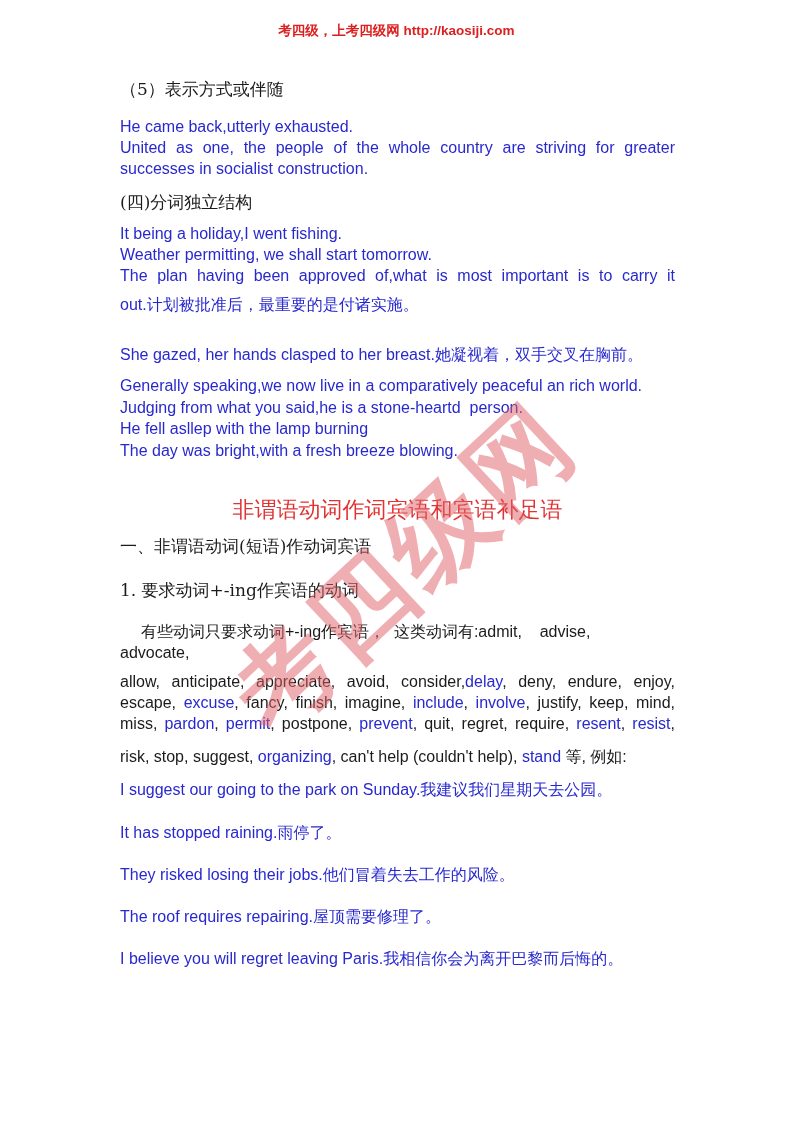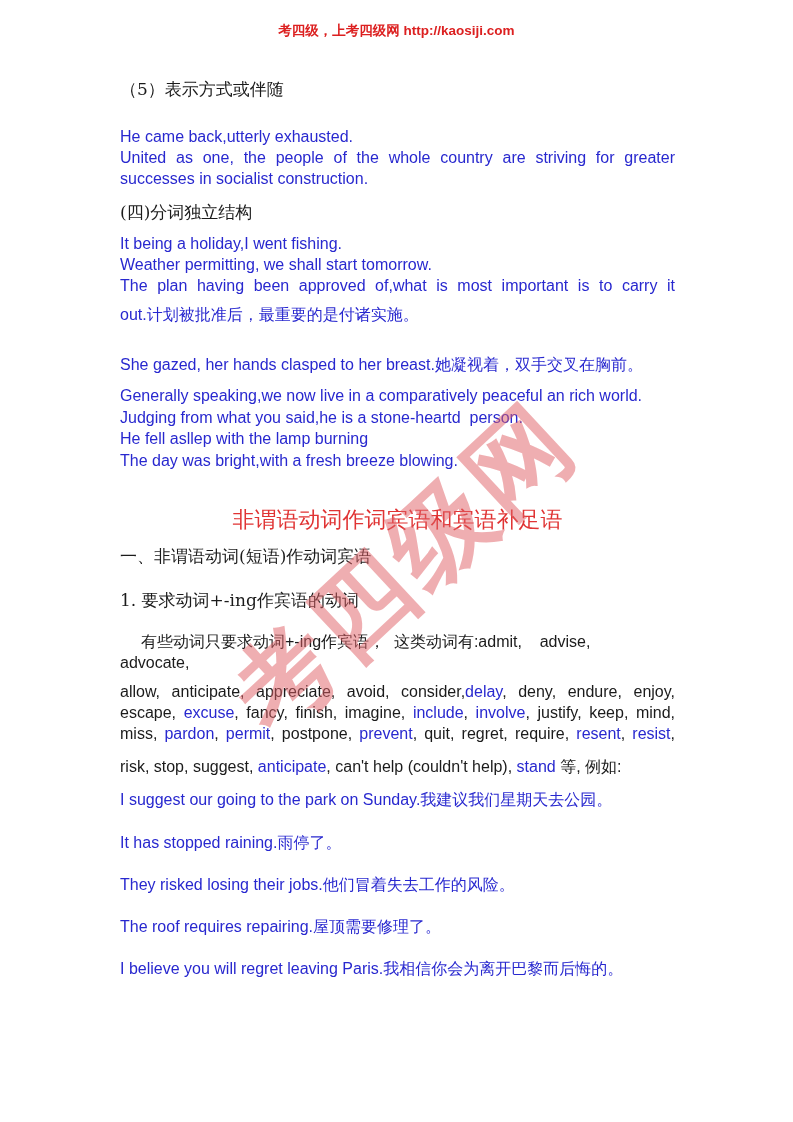--- a/index.html
+++ b/index.html
@@ -38,21 +38,21 @@
   .h5{margin-top:40px;}
   .h4{margin-top:12px;}
   .line{
     font-size:16px;
     line-height:21px;
     color:var(--black);
   }
   .pline{white-space:pre-wrap;}
   .jline{text-align:justify;text-align-last:justify;white-space:normal;}
   .en{color:var(--blue);}
-  .blockA{margin-top:26px;}
+  .blockA{margin-top:16px;}
   .blockB{margin-top:10px;}
   .out-line{margin-top:8px;line-height:22px;}
   .she-line{margin-top:28px;line-height:22px;}
   .blockD{margin-top:9px;}
   .blockD .line{line-height:21.5px;}
   .red-title{
     margin-top:38px;
     text-align:center;
     color:var(--tred);
     font-family:"DejaVu Serif","Liberation Serif",serif;
@@ -132,21 +132,21 @@
 
     <div class="zh-head h-one">一、非谓语动词(短语)作动词宾语</div>
 
     <div class="zh-head h-1">1. 要求动词+-ing作宾语的动词</div>
 
     <div class="verb-para">
       <div class="line pline l1 zh-mixed">有些动词只要求动词+-ing作宾语，  这类动词有:admit,    advise,    advocate,</div>
       <div class="line jline wl"><span class="seg-k">allow, anticipate, appreciate, avoid, consider,</span><span class="seg-b">delay</span><span class="seg-k">, deny, endure, enjoy,</span></div>
       <div class="line jline wl"><span class="seg-k">escape, </span><span class="seg-b">excuse</span><span class="seg-k">, fancy, finish, imagine, </span><span class="seg-b">include</span><span class="seg-k">, </span><span class="seg-b">involve</span><span class="seg-k">, justify, keep, mind,</span></div>
       <div class="line jline wl"><span class="seg-k">miss, </span><span class="seg-b">pardon</span><span class="seg-k">, </span><span class="seg-b">permit</span><span class="seg-k">, postpone, </span><span class="seg-b">prevent</span><span class="seg-k">, quit, regret, require, </span><span class="seg-b">resent</span><span class="seg-k">, </span><span class="seg-b">resist</span><span class="seg-k">,</span></div>
-      <div class="line pline l5"><span class="seg-k">risk, stop, suggest, </span><span class="seg-b">anticipate</span><span class="seg-k">, can't help (couldn't help), </span><span class="seg-b">stand</span><span class="seg-k"> 等, 例如:</span></div>
+      <div class="line pline l5"><span class="seg-k">risk, stop, suggest, </span><span class="seg-b">organizing</span><span class="seg-k">, can't help (couldn't help), </span><span class="seg-b">stand</span><span class="seg-k"> 等, 例如:</span></div>
     </div>
 
 
     <div class="line en pline m-suggest">I suggest our going to the park on Sunday.我建议我们星期天去公园。</div>
     <div class="line en pline m-rain">It has stopped raining.雨停了。</div>
     <div class="line en pline m-big">They risked losing their jobs.他们冒着失去工作的风险。</div>
     <div class="line en pline m-big">The roof requires repairing.屋顶需要修理了。</div>
     <div class="line en pline m-big">I believe you will regret leaving Paris.我相信你会为离开巴黎而后悔的。</div>
 
   </div>

